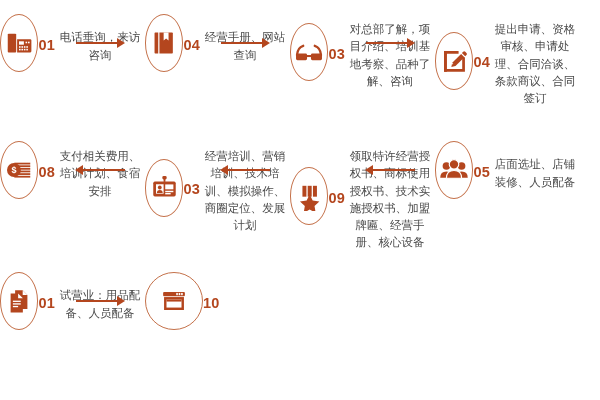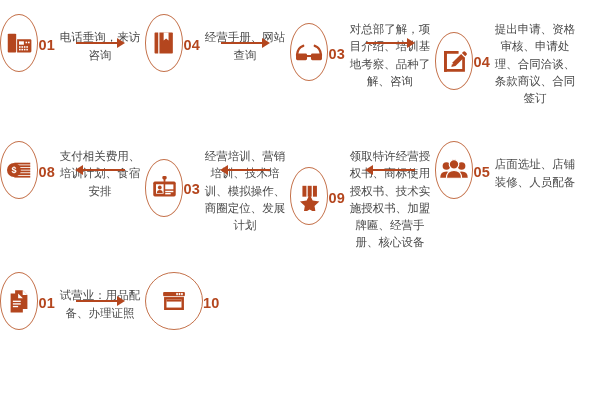--- a/index.html
+++ b/index.html
@@ -282,21 +282,21 @@
             <path d="M20.2 3.6 l5.4 5.4 h-5.4 z" fill="#ffffff"></path>
             <path d="M6.4 7.4 h8.6 l5.4 5.4 v16.2 h-14 z"></path>
             <path d="M15 7.4 l5.4 5.4 h-5.4 z" fill="#ffffff"></path>
             <rect x="9" y="15.6" width="9" height="1.5" fill="#ffffff"></rect>
             <rect x="9" y="18.6" width="9" height="1.5" fill="#ffffff"></rect>
             <rect x="9" y="21.6" width="6" height="1.5" fill="#ffffff"></rect>
           </svg>
         </span>
       </div>
       <div class="num">01</div>
-      <div class="desc">试营业：用品配备、办理证照</div>
+      <div class="desc">试营业：用品配备、人员配备</div>
     </div>
 
     <div class="arrow right">
       <div class="shaft"></div>
         <div class="head"></div>
     </div>
 
     <div class="step">
       <div class="circle">
         <span>

